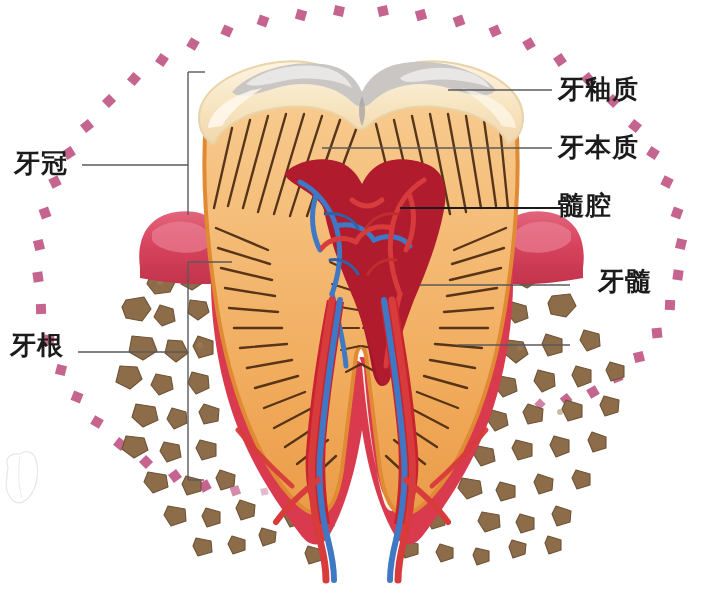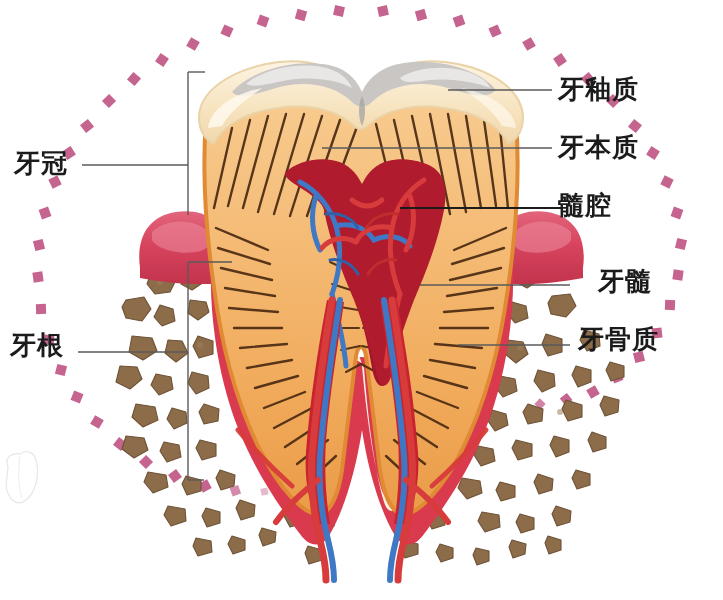--- a/index.html
+++ b/index.html
@@ -472,15 +472,14 @@
   <div class="label label-left" id="label-root">牙根</div>
 
   <div class="label label-right" id="label-dentin">牙本质</div>
 
   <div class="label label-right" id="label-enamel">牙釉质</div>
 
   <div class="label label-right" id="label-pulp-cavity">髓腔</div>
 
   <div class="label label-right" id="label-pulp">牙髓</div>
 
-  <div class="label label-right" id="label-cementum">牙骨质</div>
 
 </div>
 
 </body></html>

